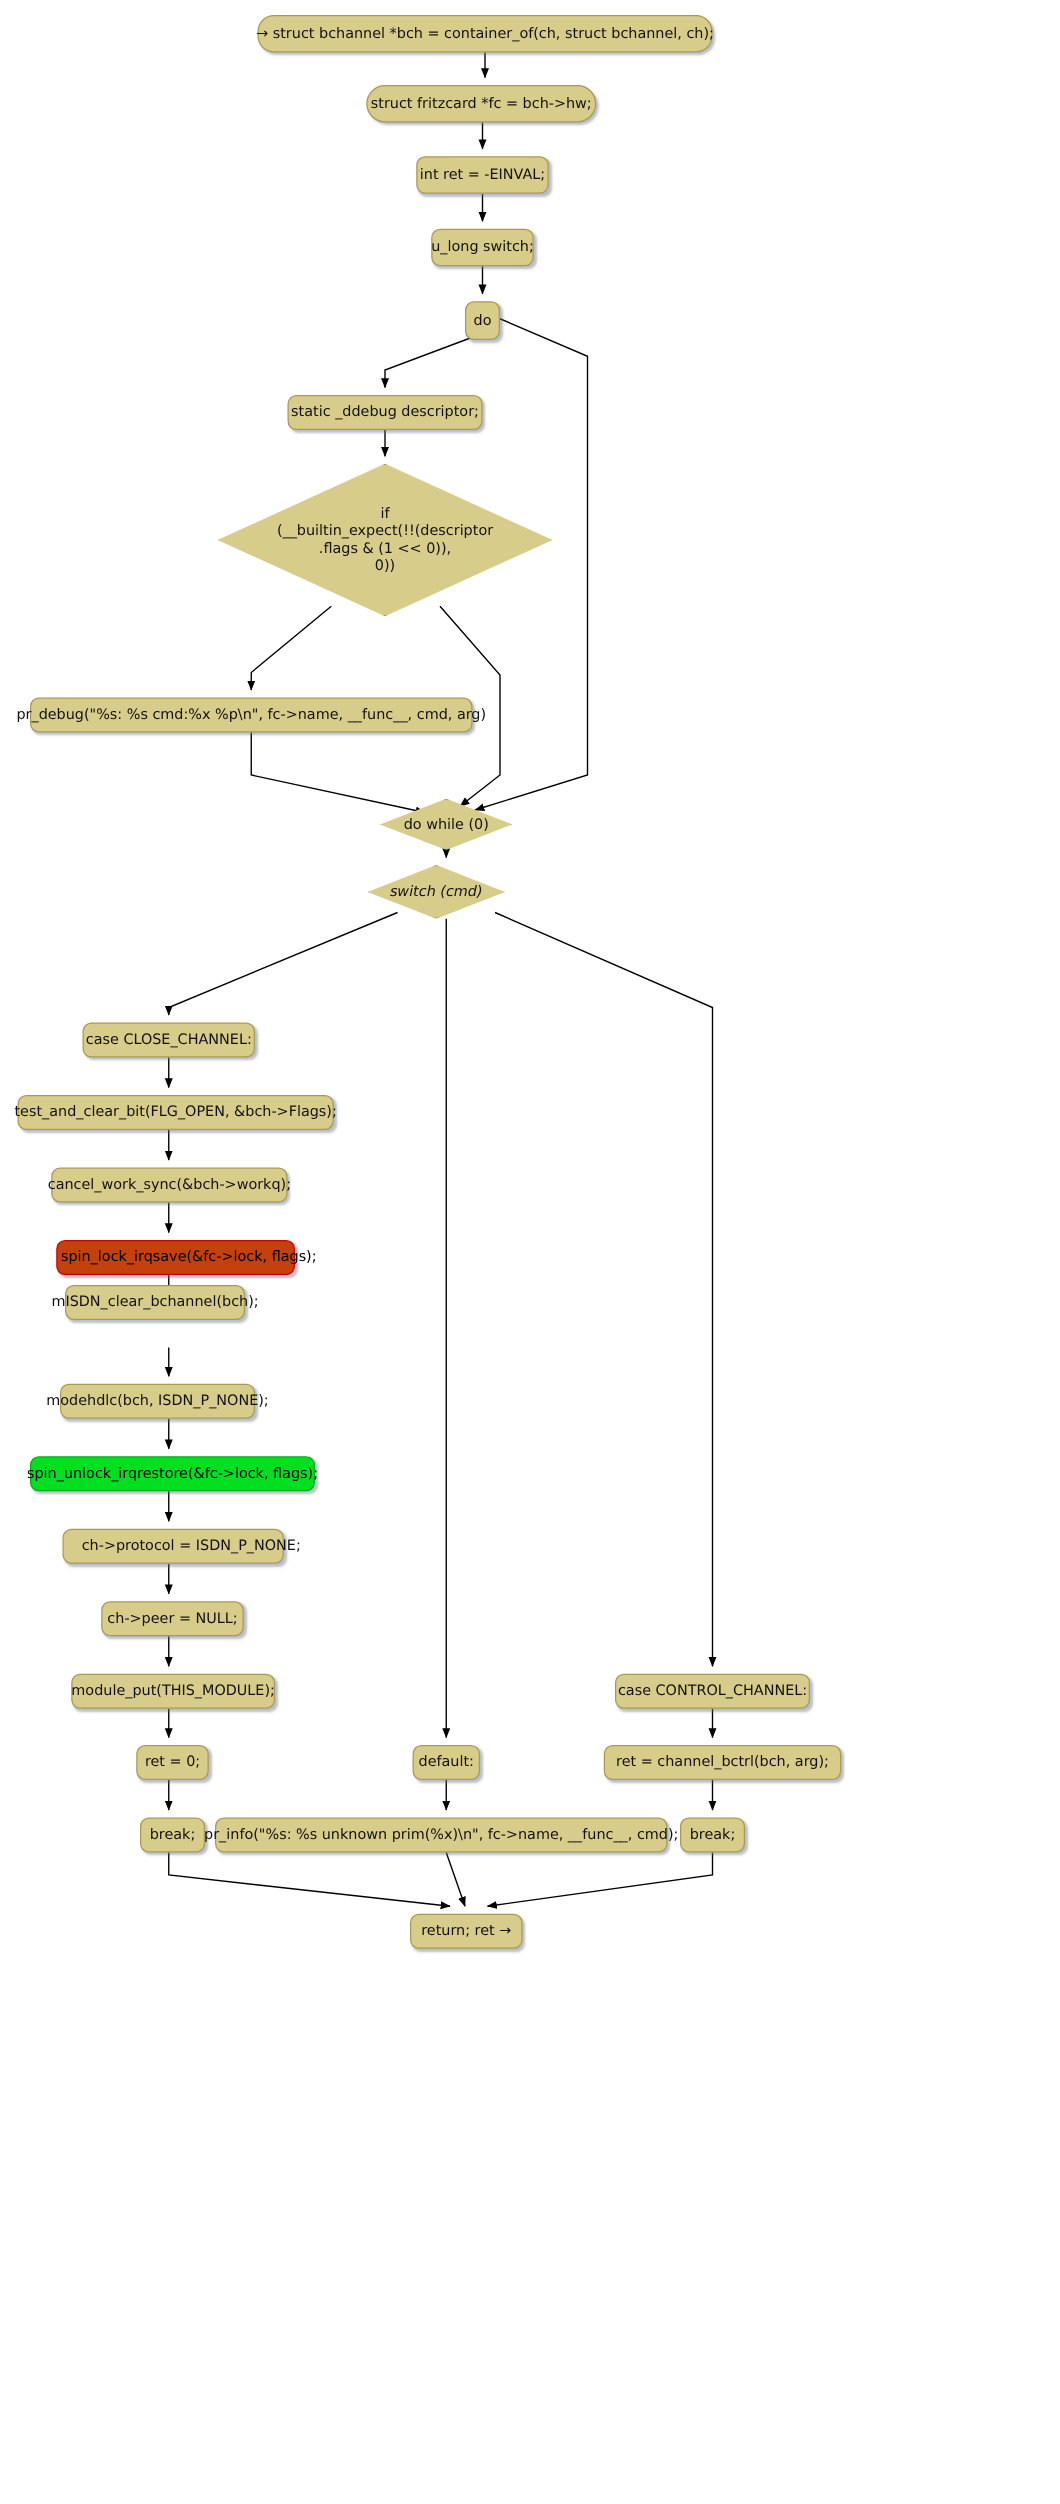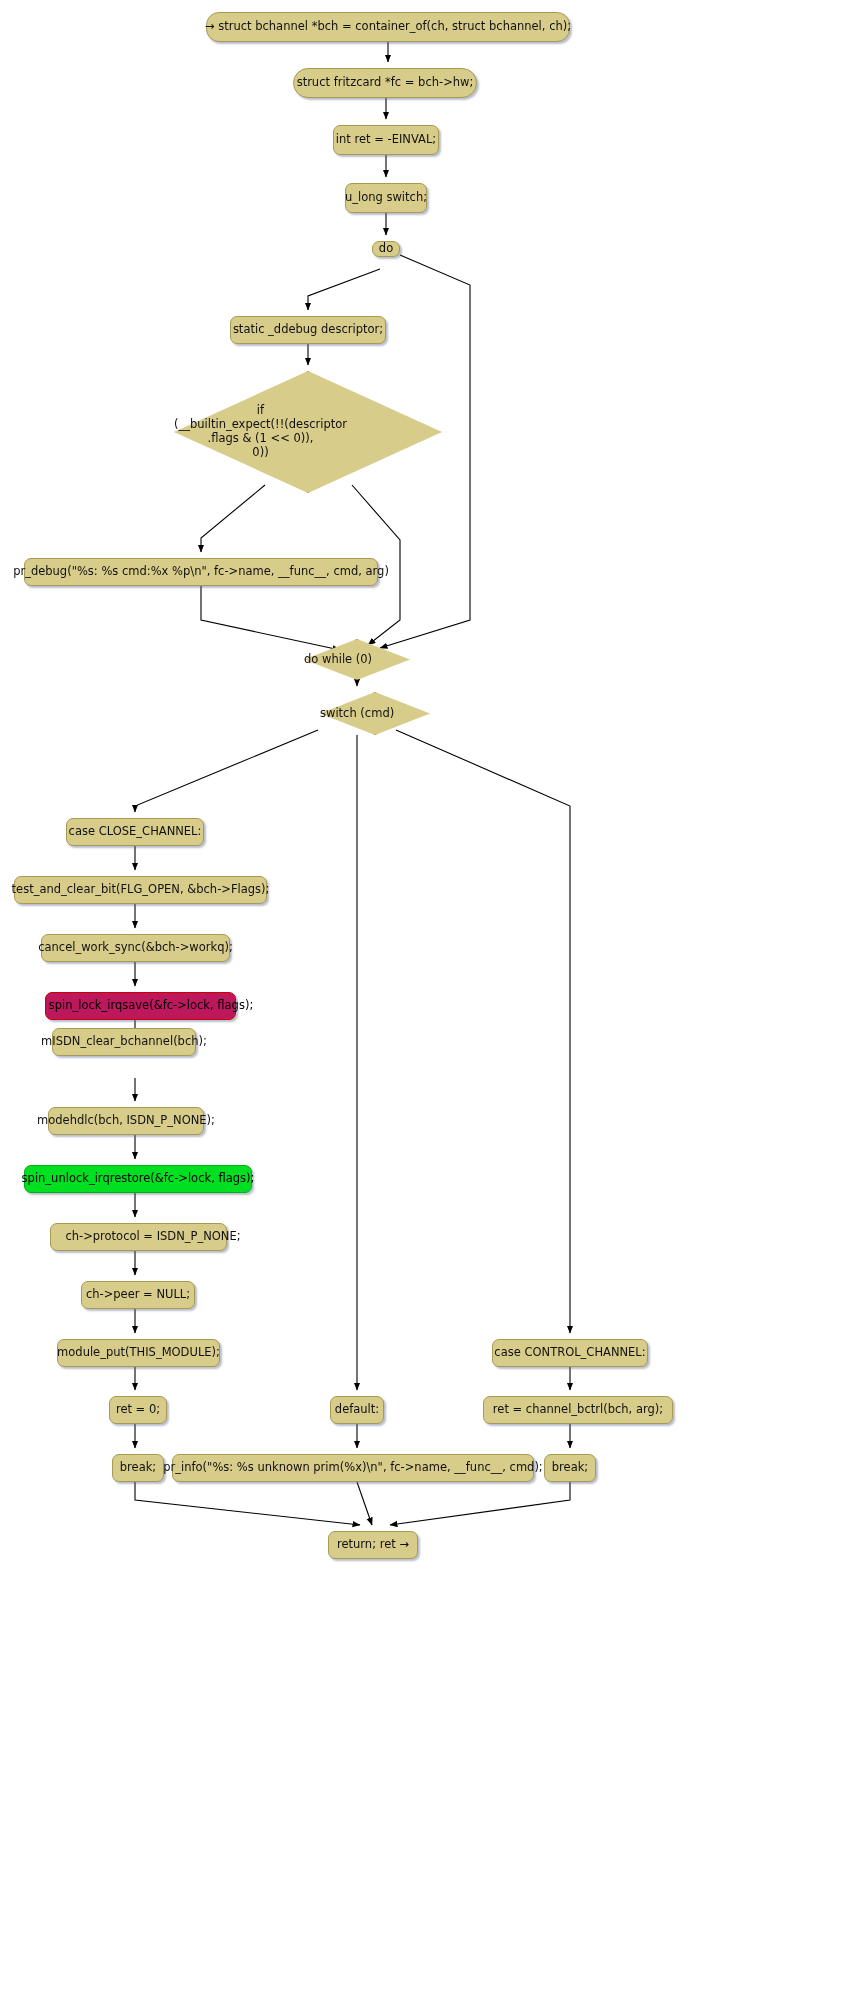--- a/index.html
+++ b/index.html
@@ -37,35 +37,35 @@
     background: #d8cc8a;
     color: #111111;
     font-size: 11.5px;
     line-height: 1.18;
     white-space: nowrap;
     box-shadow: 2px 2px 2px rgba(100,110,140,0.45);
     padding: 0 7px;
     z-index: 2;
   }
   .node.red {
-    background: #be185d;
+    background: #c2410c;
     border-color: #cc0000;
     color: #000000;
     padding-left: 28px;
   }
   .node.green {
     background: #00e020;
     border-color: #00b018;
     color: #000000;
   }
   .diamond {
     position: absolute;
     display: flex;
     align-items: center;
-    justify-content: flex-start;
+    justify-content: center;
     text-align: center;
     color: #111111;
     font-size: 11.5px;
     line-height: 1.2;
     white-space: pre;
     z-index: 2;
   }
   .diamond .dshape {
     position: absolute;
     left: 0;
@@ -133,35 +133,35 @@
       </div>
       <div class="node" style="left: 293px; top: 68px; width: 184px; height: 30px; border-radius: 15px;">
         <span>struct fritzcard *fc = bch-&gt;hw;</span>
       </div>
       <div class="node" style="left: 333px; top: 125px; width: 106px; height: 30px;">
         <span>int ret = -EINVAL;</span>
       </div>
       <div class="node" style="left: 345px; top: 183px; width: 82px; height: 30px;">
         <span>u_long switch;</span>
       </div>
-      <div class="node" style="left: 372px; top: 241px; width: 28px; height: 16px;">
+      <div class="node" style="left: 372px; top: 241px; width: 28px; height: 31px;">
         <span>do</span>
       </div>
       <div class="node" style="left: 230px; top: 316px; width: 156px; height: 28px;">
         <span>static _ddebug descriptor;</span>
       </div>
       <div class="diamond" style="left: 174px; top: 371px; width: 268px; height: 122px;"><div class="dshape"></div><div class="dlabel">if
 (__builtin_expect(!!(descriptor
 .flags &amp; (1 &lt;&lt; 0)),
 0))</div></div>
       <div class="node" style="left: 24px; top: 558px; width: 354px; height: 28px;">
         <span>pr_debug("%s: %s cmd:%x %p\n", fc-&gt;name, __func__, cmd, arg)</span>
       </div>
       <div class="diamond" style="left: 304px; top: 639px; width: 106px; height: 41px;"><div class="dshape"></div><div class="dlabel">do while (0)</div></div>
-      <div class="diamond" style="left: 320px; top: 692px; width: 110px; height: 43px;"><div class="dshape"></div><div class="dlabel">switch (cmd)</div></div>
+      <div class="diamond" style="left: 294px; top: 692px; width: 110px; height: 43px; font-style: italic;"><div class="dshape"></div><div class="dlabel">switch (cmd)</div></div>
       <div class="node" style="left: 66px; top: 818px; width: 138px; height: 28px;">
         <span>case CLOSE_CHANNEL:</span>
       </div>
       <div class="node" style="left: 14px; top: 876px; width: 253px; height: 28px;">
         <span>test_and_clear_bit(FLG_OPEN, &amp;bch-&gt;Flags);</span>
       </div>
       <div class="node" style="left: 41px; top: 934px; width: 189px; height: 28px;">
         <span>cancel_work_sync(&amp;bch-&gt;workq);</span>
       </div>
       <div class="node red" style="left: 45px; top: 992px; width: 191px; height: 28px;">

